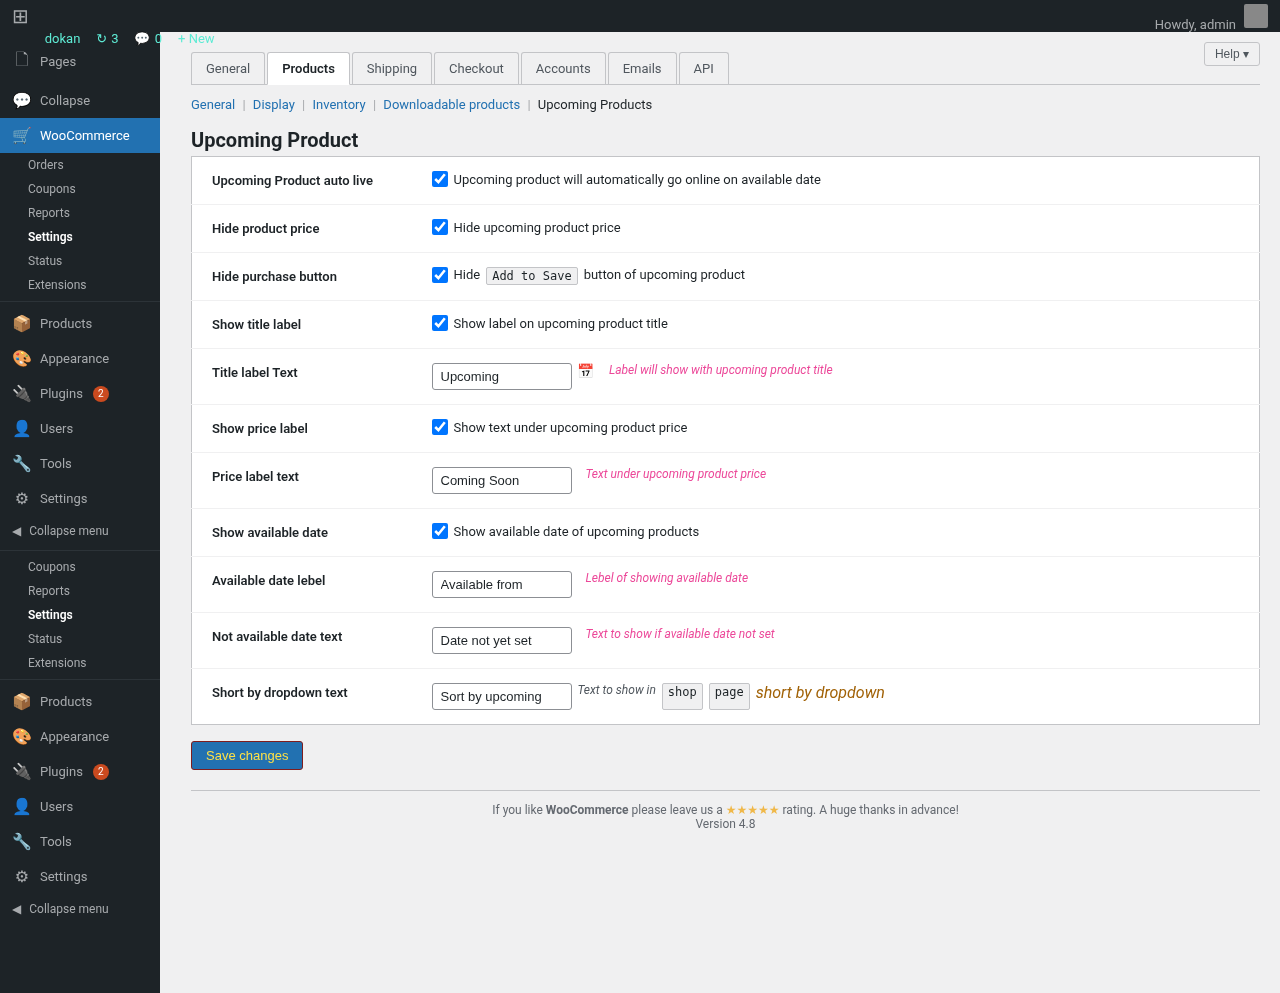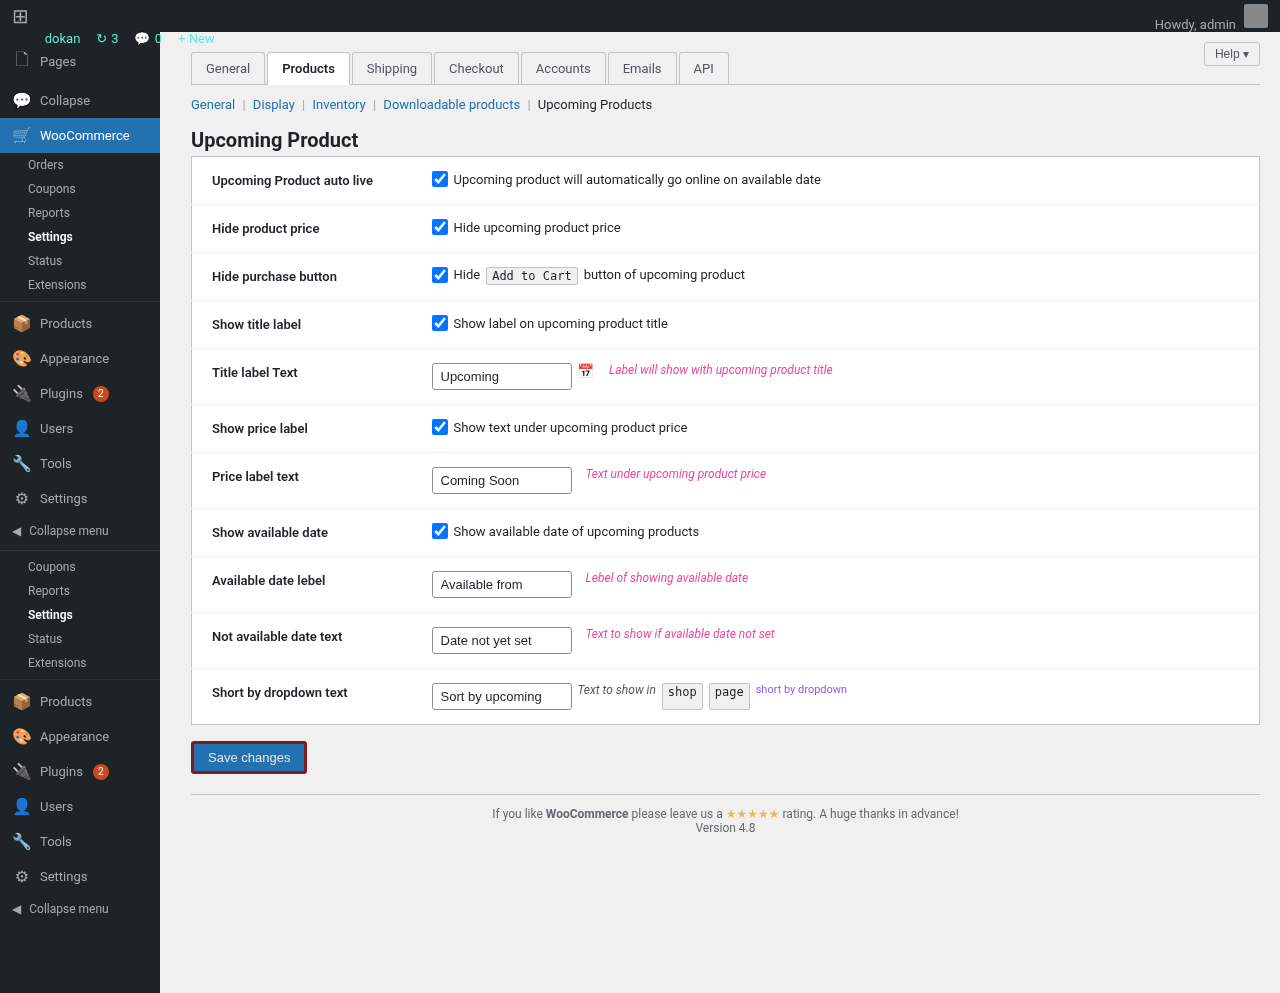--- a/index.html
+++ b/index.html
@@ -143,22 +143,22 @@
       padding: 1px 5px;
       font-size: 12px;
     }
 
     
     .cal-icon { color: #a7aaad; font-size: 14px; }
 
     
     .button-primary {
       background: #2271b1;
-      border: 3px solid #7f1d1d;
-      color: #e5e5e5;
+      border: 1px solid #7f1d1d;
+      color: #fde047;
       padding: 6px 14px;
       border-radius: 3px;
       cursor: pointer;
       font-size: 13px;
       font-weight: 500;
     }
 
     
     #wpfooter {
       background: #f0f0f1;
@@ -388,21 +388,21 @@
             </label>
           </td>
         </tr>
 
         <tr>
           <th>Hide purchase button</th>
           <td>
             <div class="field-row">
               <input type="checkbox" checked="" style="">
               <span>Hide</span>
-              <span class="code-tag">Add to Cart</span>
+              <span class="code-tag">Add to Save</span>
               <span>button of upcoming product</span>
             </div>
           </td>
         </tr>
 
         <tr>
           <th>Show title label</th>
           <td>
             <label>
               <input type="checkbox" checked="" style="">
@@ -473,21 +473,21 @@
         </tr>
 
         <tr>
           <th>Short by dropdown text</th>
           <td>
             <div class="field-row">
               <input type="text" value="Sort by upcoming" style="">
               <span style="color:#50575e;font-style:italic;font-size:12px;">Text to show in</span>
               <span class="code-tag">shop</span>
               <span class="code-tag">page</span>
-              <span style="color:#8b5cf6;font-size:11px;">short by dropdown</span>
+              <span style="color:#a16207;font-style:italic;font-size:16px;">short by dropdown</span>
             </div>
           </td>
         </tr>
       </tbody>
     </table>
 
     <div style="margin-top: 16px;">
       <button class="button-primary">Save changes</button>
     </div>
 

